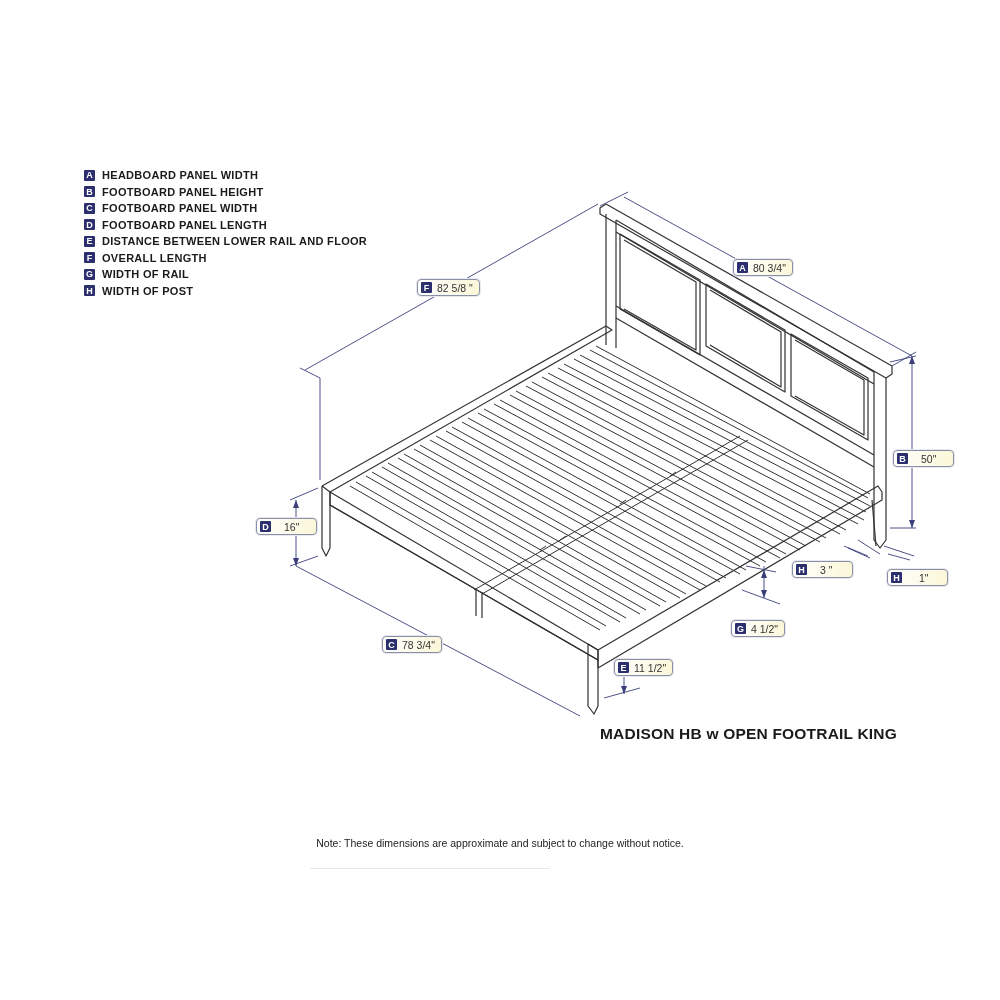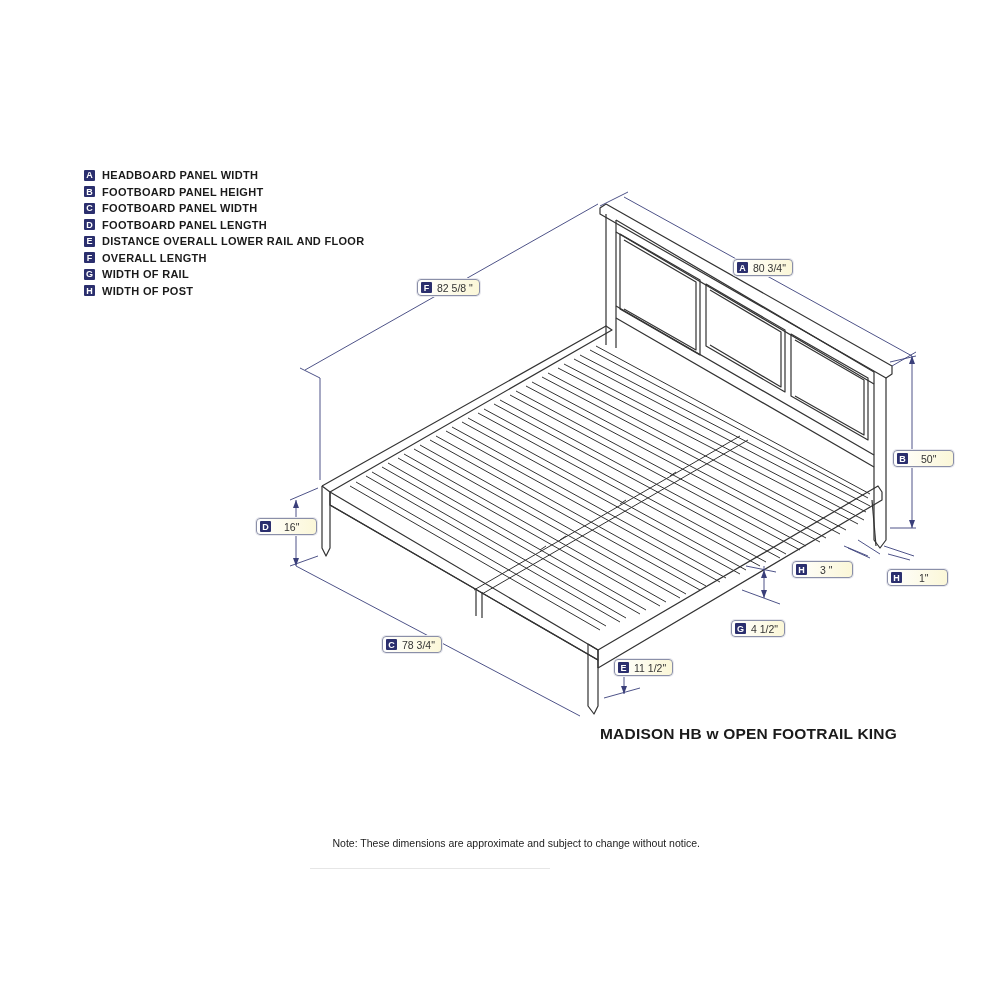--- a/index.html
+++ b/index.html
@@ -6,21 +6,21 @@
   body { width: 1000px; height: 1000px; position: relative; overflow: hidden; font-family: "Liberation Sans", sans-serif; }
   .legend { position: absolute; left: 84px; top: 167px; }
   .legend-row { display: flex; align-items: center; height: 16.5px; }
   .legend-key { width: 11px; height: 11px; background: #2b2f6e; color: #fff; font-size: 9px; font-weight: bold; display: flex; align-items: center; justify-content: center; margin-right: 7px; border-radius: 1px; }
   .legend-text { font-size: 11px; font-weight: bold; color: #1a1a1a; letter-spacing: 0.3px; }
   svg.drawing { position: absolute; left: 0; top: 0; }
   .dim-label { position: absolute; display: flex; align-items: center; height: 15px; border: 1px solid #8a8fa8; border-radius: 4px; background: linear-gradient(90deg, #ffffff 0%, #fbf7d8 100%); padding: 0 6px 0 3px; box-shadow: 0 0 0 1px #e8e8ee; }
   .dim-key { width: 11px; height: 11px; background: #2b2f6e; color: #fff; font-size: 9px; font-weight: bold; display: flex; align-items: center; justify-content: center; margin-right: 5px; border-radius: 1px; }
   .dim-val { font-size: 10.5px; color: #333; white-space: pre; }
   .title { position: absolute; left: 600px; top: 725px; font-size: 15.5px; font-weight: bold; color: #1a1a1a; letter-spacing: 0.2px; text-align: right; }
-  .note { position: absolute; left: 300px; top: 836px; width: 400px; text-align: right; font-size: 10.5px; color: #222; line-height: 15px; }
+  .note { position: absolute; left: 300px; top: 836px; width: 400px; text-align: center; font-size: 10.5px; color: #222; line-height: 15px; }
   .note-rule { position: absolute; left: 310px; top: 868px; width: 240px; height: 1px; background: #e6e6e6; }
 </style>
 </head>
 <body>
 
 <div class="legend">
   <div class="legend-row">
       <span class="legend-key">A</span>
       <span class="legend-text">HEADBOARD PANEL WIDTH</span>
     </div>
@@ -31,21 +31,21 @@
   <div class="legend-row">
       <span class="legend-key">C</span>
       <span class="legend-text">FOOTBOARD PANEL WIDTH</span>
     </div>
   <div class="legend-row">
       <span class="legend-key">D</span>
       <span class="legend-text">FOOTBOARD PANEL LENGTH</span>
     </div>
   <div class="legend-row">
       <span class="legend-key">E</span>
-      <span class="legend-text">DISTANCE OVERALL LOWER RAIL AND FLOOR</span>
+      <span class="legend-text">DISTANCE BETWEEN LOWER RAIL AND FLOOR</span>
     </div>
   <div class="legend-row">
       <span class="legend-key">F</span>
       <span class="legend-text">OVERALL LENGTH</span>
     </div>
   <div class="legend-row">
       <span class="legend-key">G</span>
       <span class="legend-text">WIDTH OF RAIL</span>
     </div>
   <div class="legend-row">

